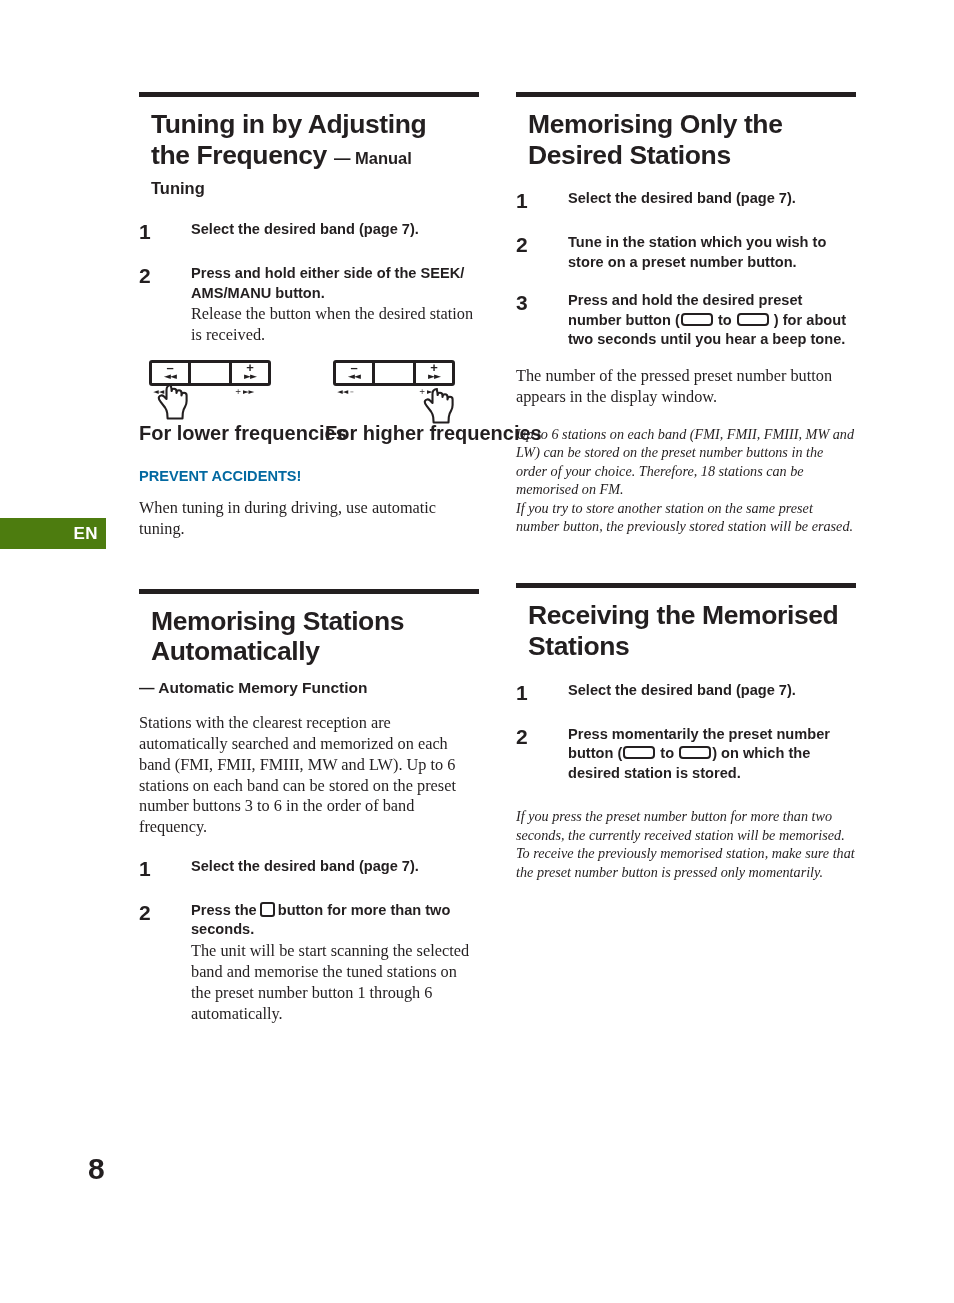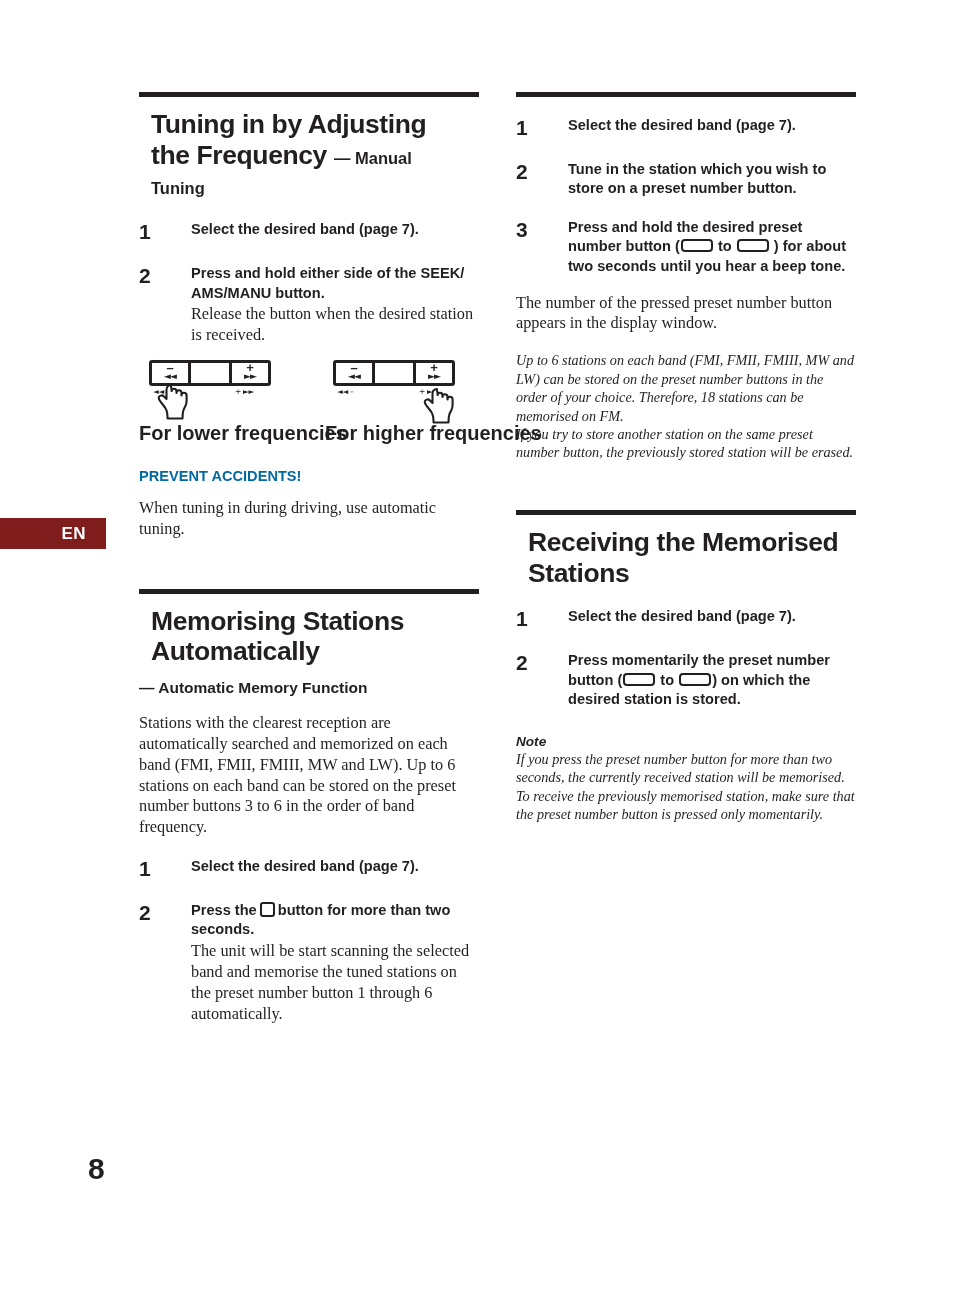--- a/index.html
+++ b/index.html
@@ -27,30 +27,30 @@
   .col-left  { left: 139px; }
   .col-right { left: 516px; }
 
   
   .lang-tab {
     position: absolute;
     left: 0px;
     top: 518px;
     width: 106px;
     height: 31px;
-    background: #7f1d1d;
+    background: #4d7c0f;
     color: #ffffff;
     font-family: "Liberation Sans", sans-serif;
     font-weight: bold;
     font-size: 17px;
     letter-spacing: 0.5px;
     display: flex;
     align-items: center;
     justify-content: flex-end;
-    padding-right: 20px;
+    padding-right: 8px;
     box-sizing: border-box;
   }
 
   
   .folio {
     position: absolute;
     left: 88px;
     top: 1152px;
     font-family: "Liberation Sans", sans-serif;
     font-weight: bold;
@@ -372,20 +372,21 @@
           <div class="step-detail">The unit will be start scanning the selected band and memorise the tuned stations on the preset number button 1 through 6 automatically.</div>
         </div>
       </div>
     </div>
   </div>
 
   <div class="col col-right">
 
     <div>
       <div class="rule"></div>
+      <h1 class="sec-title">Memorising Only the Desired Stations</h1>
 
       <div class="step">
         <div class="step-num">1</div>
         <div class="step-body">
           <div class="step-lead">Select the desired band (page 7).</div>
         </div>
       </div>
 
       <div class="step">
         <div class="step-num">2</div>
@@ -418,19 +419,18 @@
       </div>
 
       <div class="step">
         <div class="step-num">2</div>
         <div class="step-body">
           <div class="step-lead"><span>Press momentarily the preset number button (</span><span class="btn-preset"></span> <span>to</span> <span class="btn-preset"></span><span>) on which the desired station is stored.</span></div>
         </div>
       </div>
 
       <div style="margin-top:24px;">
-        <div class="note-head">Note</div>
         <p class="note-italic join" style="margin-top:1px;">If you press the preset number button for more than two seconds, the currently received station will be memorised. To receive the previously memorised station, make sure that the preset number button is pressed only momentarily.</p>
       </div>
     </div>
   </div>
 
 </div>
 
 </body></html>

